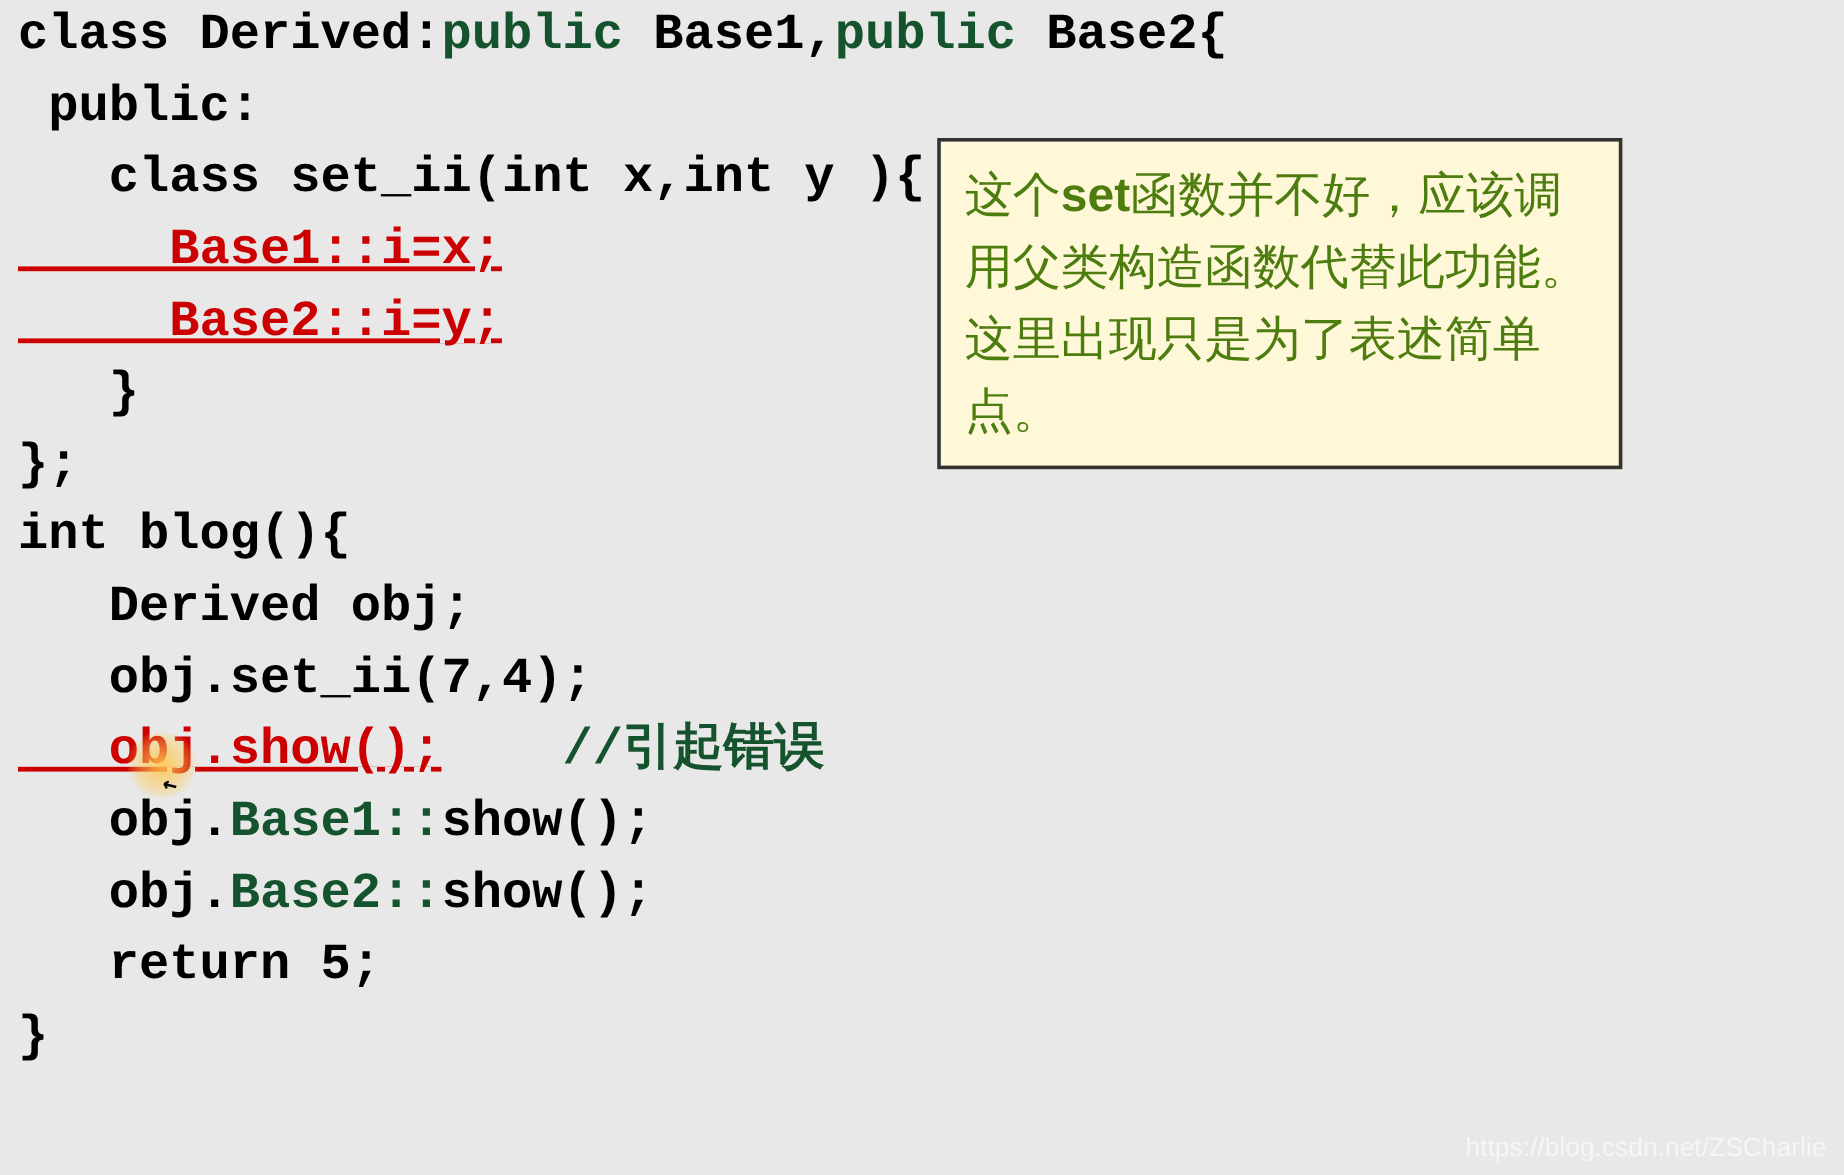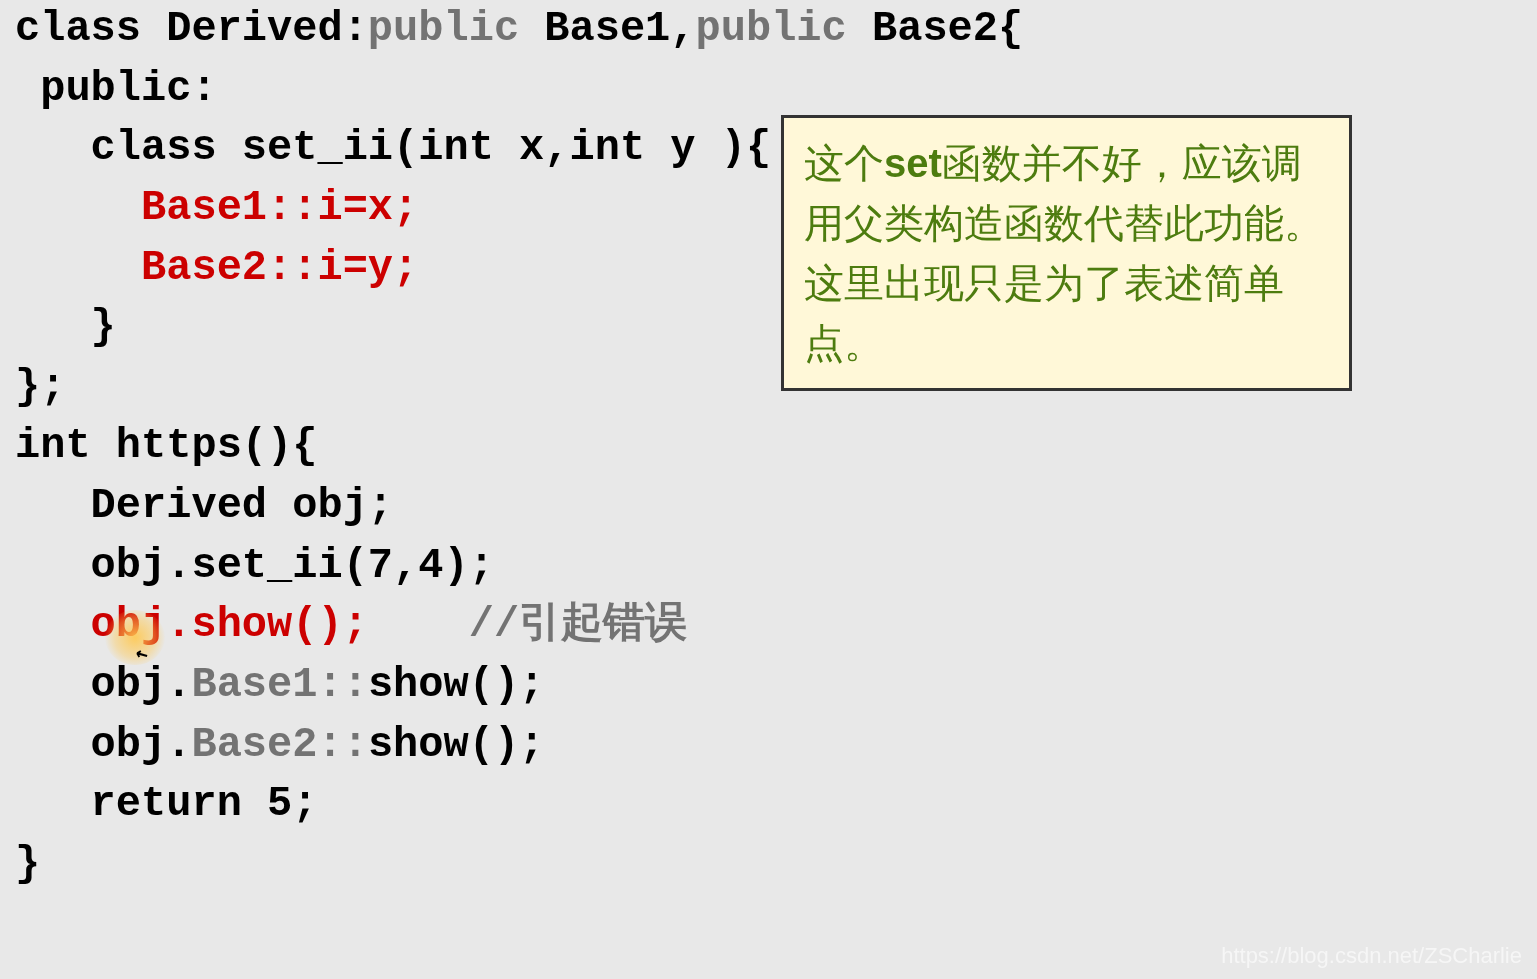--- a/index.html
+++ b/index.html
@@ -12,24 +12,25 @@
       position: relative;
       width: 1537px;
       height: 979px;
       overflow: hidden;
     }
     .code-container {
       padding: 0 15px;
       line-height: 1.42;
     }
     .keyword-blue {
-      color: #737373;
+      color: #14532d;
     }
     .red-text {
       color: #cc0000;
+      text-decoration: underline;
     }
     .black-text {
       color: #000000;
       text-align: right;
     }
     .annotation-box {
       position: absolute;
       top: 115px;
       right: 185px;
       width: 525px;
@@ -83,21 +84,21 @@
 <body>
 
 <div class="code-container">
 <pre><span class="black-text">class Derived:</span><span class="keyword-blue">public</span><span class="black-text"> Base1,</span><span class="keyword-blue">public</span><span class="black-text"> Base2{</span>
 <span class="black-text"> public:</span>
 <span class="black-text">   class set_ii(int x,int y ){</span>
 <span class="red-text">     Base1::i=x;</span>
 <span class="red-text">     Base2::i=y;</span>
 <span class="black-text">   }</span>
 <span class="black-text">};</span>
-<span class="black-text">int https(){</span>
+<span class="black-text">int blog(){</span>
 <span class="black-text">   Derived obj;</span>
 <span class="black-text">   obj.set_ii(7,4);</span>
 <span class="red-text">   obj.show();</span><span class="black-text">    </span><span class="keyword-blue">//引起错误</span>
 <span class="black-text">   obj.</span><span class="keyword-blue">Base1::</span><span class="black-text">show();</span>
 <span class="black-text">   obj.</span><span class="keyword-blue">Base2::</span><span class="black-text">show();</span>
 <span class="black-text">   return 5;</span>
 <span class="black-text">}</span></pre>
 </div>
 
 <div class="annotation-box">

